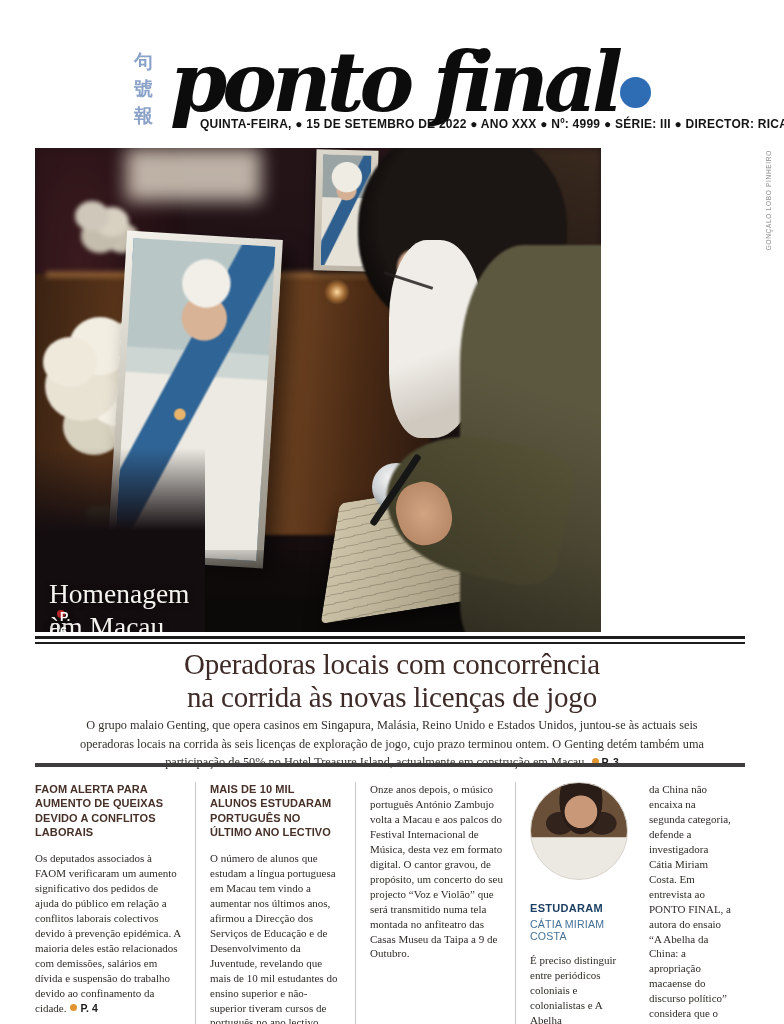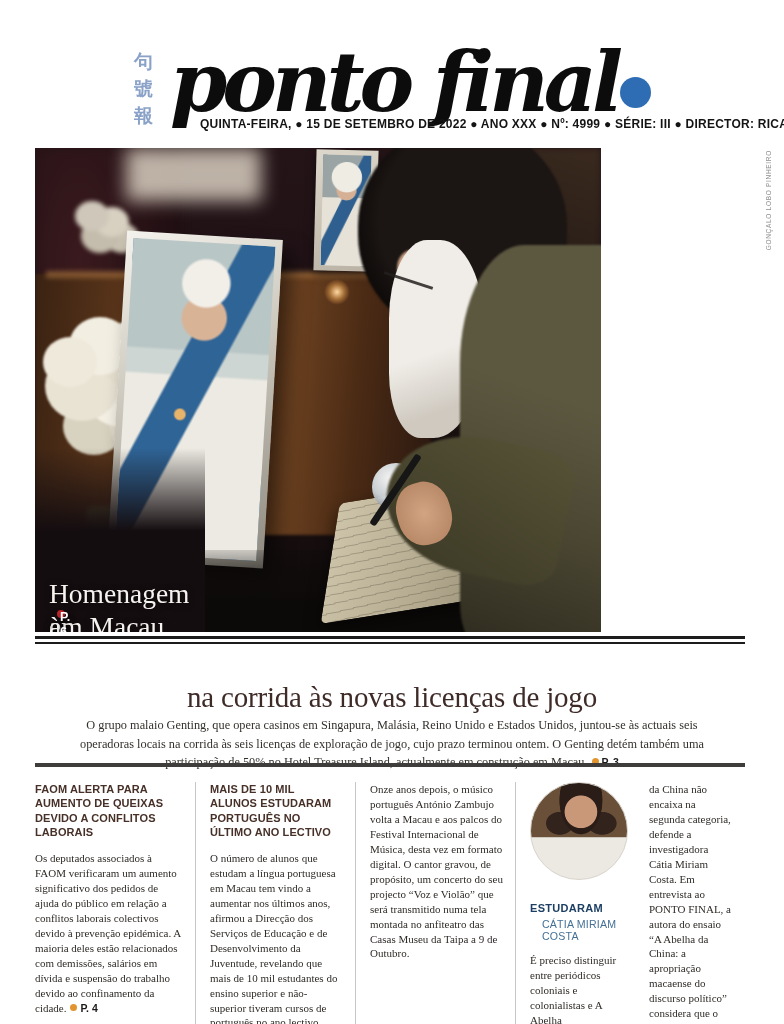--- a/index.html
+++ b/index.html
@@ -118,21 +118,21 @@
   .c4-right{flex:1;}
   .avatar{width:96px;height:96px;border-radius:50%;overflow:hidden;border:1px solid #d8d4cc;
       background:radial-gradient(circle at 52% 30%,#c89878 0 19%,rgba(0,0,0,0) 20%),
                  radial-gradient(ellipse at 52% 18%,#2a1d18 0 30%,rgba(0,0,0,0) 31%),
                  radial-gradient(ellipse at 30% 42%,#32241d 0 14%,rgba(0,0,0,0) 15%),
                  radial-gradient(ellipse at 74% 42%,#32241d 0 14%,rgba(0,0,0,0) 15%),
                  linear-gradient(180deg,#6a5038 0 56%,#ece8e2 57% 100%);}
   .int-label{font-family:"Liberation Sans",sans-serif;font-weight:bold;font-size:11px;color:#1d3f63;
       margin-top:22px;letter-spacing:.3px;}
   .int-name{font-family:"Liberation Sans",sans-serif;font-size:10.6px;color:#447096;margin-top:4px;
-      letter-spacing:.2px;margin-left:12px;}
+      letter-spacing:.2px;}
   .int-body{font-size:11px;line-height:1.36;color:#2f2b27;margin-top:11px;}
   .c4-right .int-body{margin-top:0;}
 </style>
 </head>
 <body>
 
 <div class="page">
 
   <div class="masthead">
     <div class="cn">句
@@ -181,21 +181,21 @@
           <span class="bullet"></span>
           <span class="pnum">P. 6</span>
         </span>
     </div>
   </div>
   <div class="photo-credit">GONÇALO LOBO PINHEIRO</div>
 
   <div class="double-rule"></div>
 
   <div class="headline">
-    <br>
+    <span>Operadoras locais com concorrência</span><br>
     <span>na corrida às novas licenças de jogo</span>
   </div>
   <div class="deck">
     <span>O grupo malaio Genting, que opera casinos em Singapura, Malásia, Reino Unido e Estados Unidos, juntou-se às actuais seis operadoras locais na corrida às seis licenças de exploração de jogo, cujo prazo terminou ontem. O Genting detém também uma participação de 50% no Hotel Treasure Island, actualmente em construção em Macau.</span><span class="ref-inline"><span class="bullet"></span><span class="pnum">P. 3</span></span>
   </div>
 
   <div class="thick-rule"></div>
 
   <div class="cols">
     <div class="col c1">

